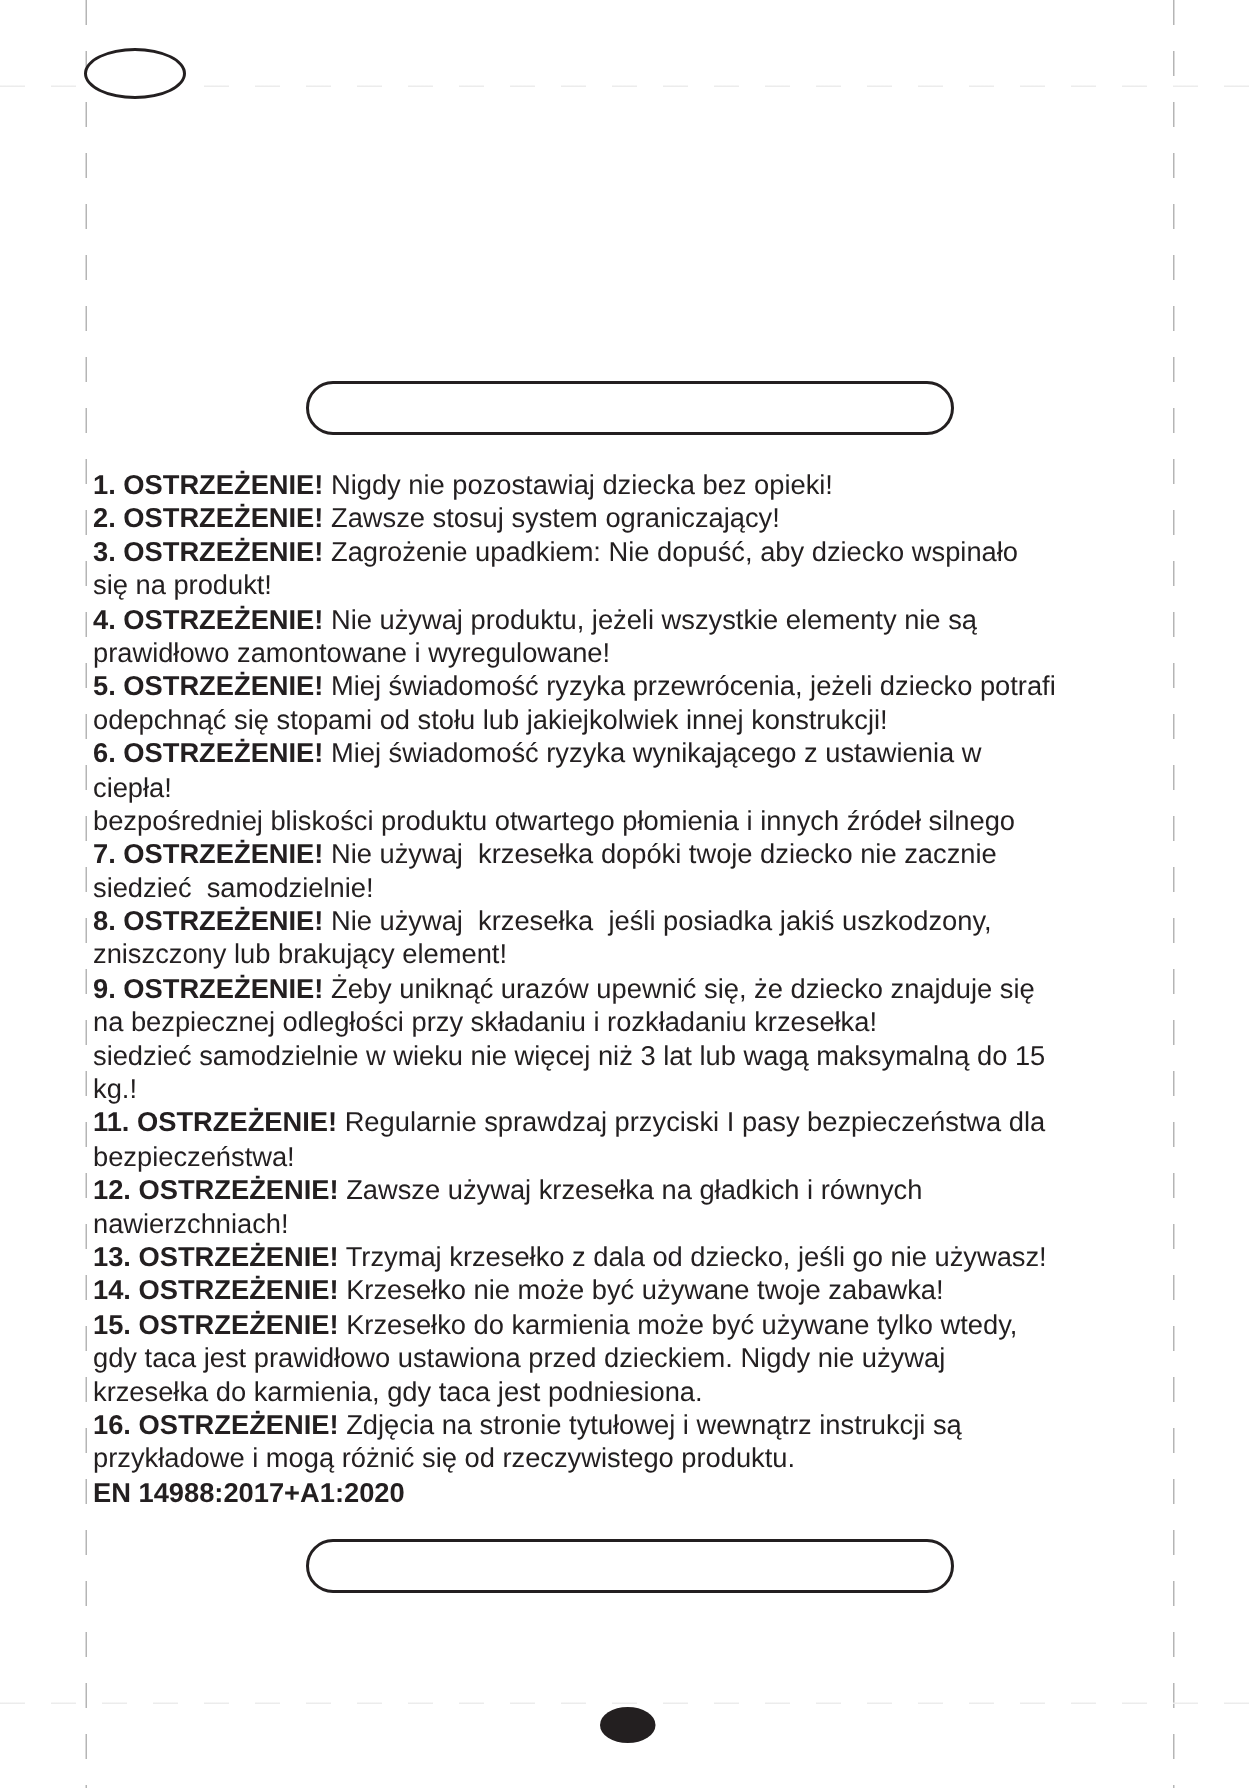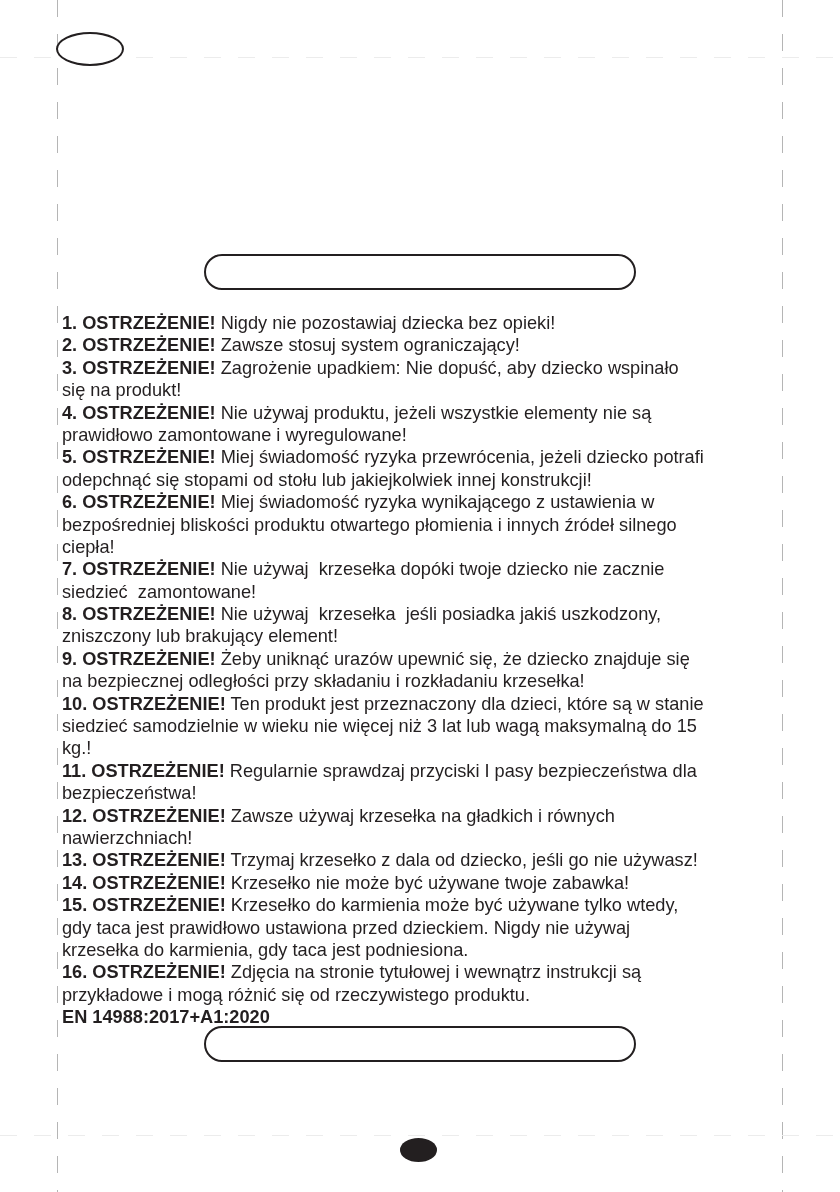--- a/index.html
+++ b/index.html
@@ -53,37 +53,36 @@
     <div>
       <span class="line"><span class="warn-label">4. OSTRZEŻENIE!</span>  <span style="white-space: pre;">Nie używaj produktu, jeżeli wszystkie elementy nie są</span></span>
       <span class="line"><span style="white-space: pre;">prawidłowo zamontowane i wyregulowane!</span></span>
     </div>
     <div>
       <span class="line"><span class="warn-label">5. OSTRZEŻENIE!</span>  <span style="white-space: pre;">Miej świadomość ryzyka przewrócenia, jeżeli dziecko potrafi</span></span>
       <span class="line"><span style="white-space: pre;">odepchnąć się stopami od stołu lub jakiejkolwiek innej konstrukcji!</span></span>
     </div>
     <div>
       <span class="line"><span class="warn-label">6. OSTRZEŻENIE!</span>  <span style="white-space: pre;">Miej świadomość ryzyka wynikającego z ustawienia w</span></span>
+      <span class="line"><span style="white-space: pre;">ciepła!</span></span>
       <span class="line"><span style="white-space: pre;">bezpośredniej bliskości produktu otwartego płomienia i innych źródeł silnego</span></span>
-      <span class="line"><span style="white-space: pre;">ciepła!</span></span>
     </div>
     <div>
       <span class="line"><span class="warn-label">7. OSTRZEŻENIE!</span>  <span style="white-space: pre;">Nie używaj  krzesełka dopóki twoje dziecko nie zacznie</span></span>
-      <span class="line"><span style="white-space: pre;">siedzieć  zamontowane!</span></span>
+      <span class="line"><span style="white-space: pre;">siedzieć  samodzielnie!</span></span>
     </div>
     <div>
       <span class="line"><span class="warn-label">8. OSTRZEŻENIE!</span>  <span style="white-space: pre;">Nie używaj  krzesełka  jeśli posiadka jakiś uszkodzony,</span></span>
       <span class="line"><span style="white-space: pre; text-align: center;">zniszczony lub brakujący element!</span></span>
     </div>
     <div>
       <span class="line"><span class="warn-label">9. OSTRZEŻENIE!</span>  <span style="white-space: pre;">Żeby uniknąć urazów upewnić się, że dziecko znajduje się</span></span>
       <span class="line"><span style="white-space: pre;">na bezpiecznej odległości przy składaniu i rozkładaniu krzesełka!</span></span>
     </div>
     <div>
-      <span class="line"><span class="warn-label">10. OSTRZEŻENIE!</span>  <span style="white-space: pre;">Ten produkt jest przeznaczony dla dzieci, które są w stanie</span></span>
       <span class="line"><span style="white-space: pre;">siedzieć samodzielnie w wieku nie więcej niż 3 lat lub wagą maksymalną do 15</span></span>
       <span class="line"><span style="white-space: pre;">kg.!</span></span>
     </div>
     <div>
       <span class="line"><span class="warn-label">11. OSTRZEŻENIE!</span>  <span style="white-space: pre;">Regularnie sprawdzaj przyciski I pasy bezpieczeństwa dla</span></span>
       <span class="line"><span style="white-space: pre;">bezpieczeństwa!</span></span>
     </div>
     <div>
       <span class="line"><span class="warn-label">12. OSTRZEŻENIE!</span>  <span style="white-space: pre;">Zawsze używaj krzesełka na gładkich i równych</span></span>
       <span class="line"><span style="white-space: pre;">nawierzchniach!</span></span>

